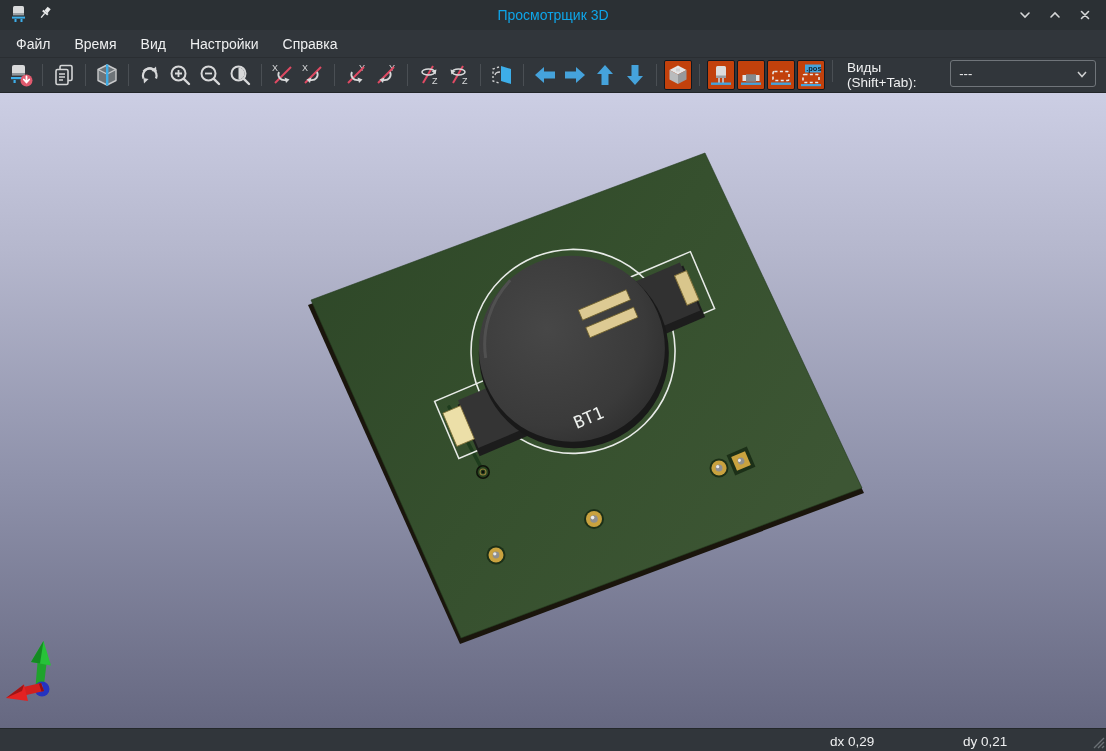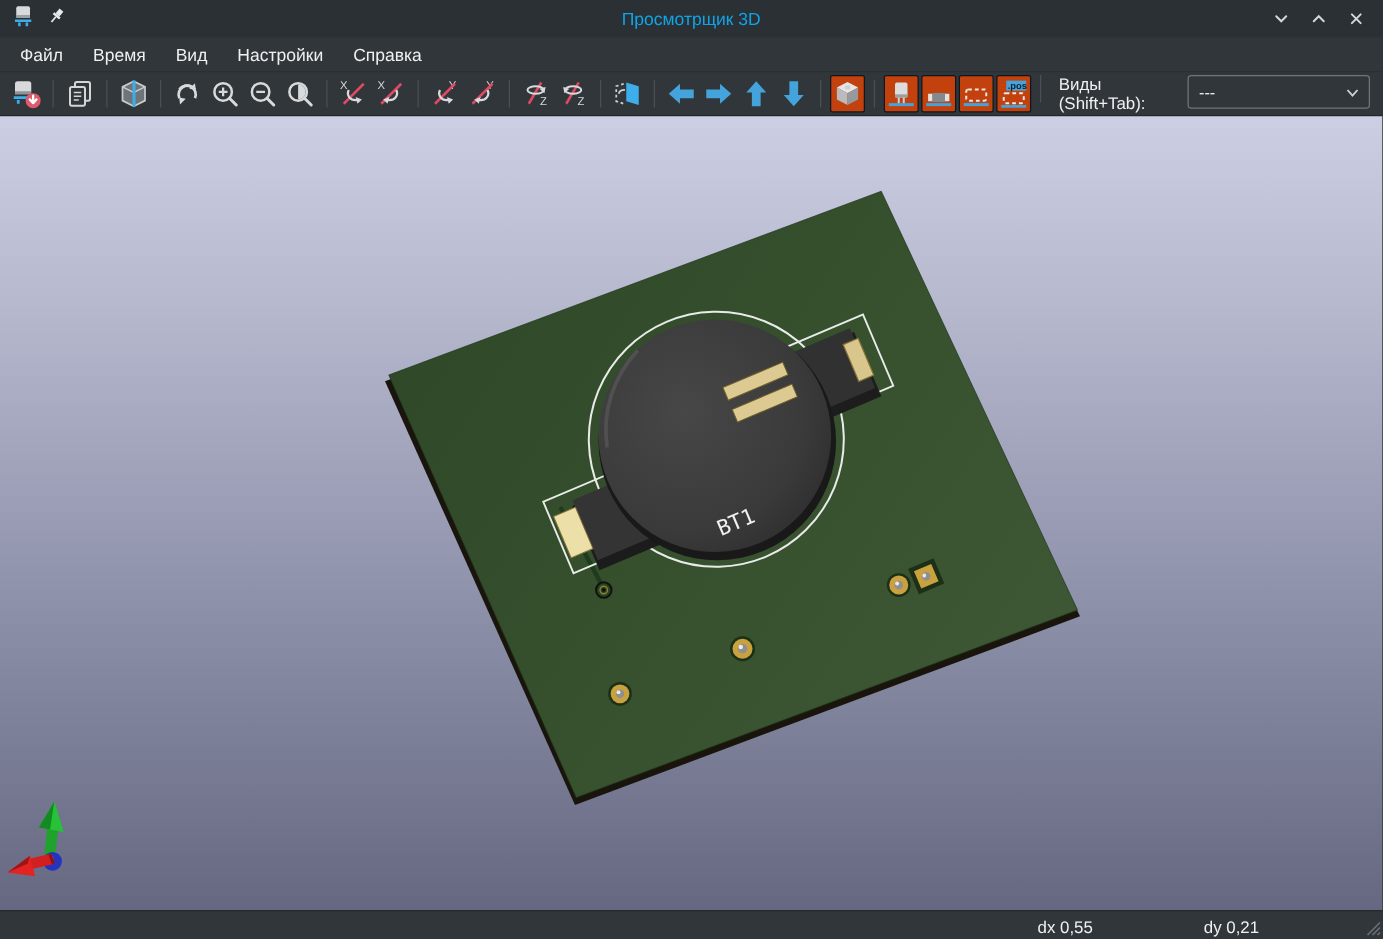--- a/index.html
+++ b/index.html
@@ -417,20 +417,20 @@
 
       <polygon points="41,590 44,598 22,603 19,595" fill="#d21f1f"></polygon>
       <polygon points="41,590 44,598 41.5,598.5 39,591" fill="#8f1212"></polygon>
       <polygon points="24,591.5 28,608 6,605" fill="#e32222"></polygon>
       <polygon points="24,591.5 6,605 22,598" fill="#9e1515"></polygon>
     </g>
   </svg>
 </div>
 
 <div class="statusbar">
-  <span class="st-dx">dx 0,55</span>
+  <span class="st-dx">dx 0,29</span>
   <span class="st-dy">dy 0,21</span>
   <span class="grip">
     <svg width="14" height="14" viewBox="0 0 14 14">
       <path d="M13 3 L3 13 M13 7 L7 13 M13 11 L11 13" stroke="#6a6f74" stroke-width="1.4"></path>
     </svg>
   </span>
 </div>
 
 </body></html>

